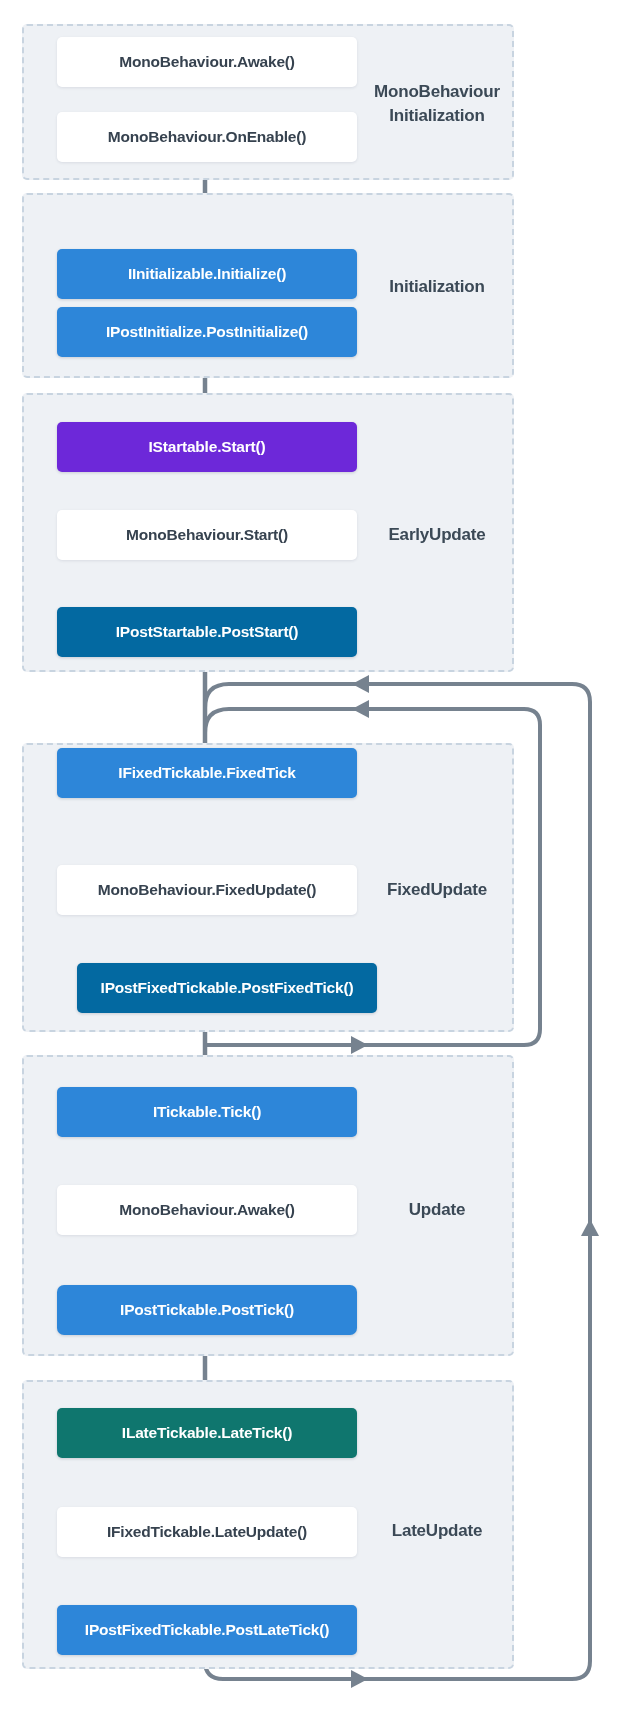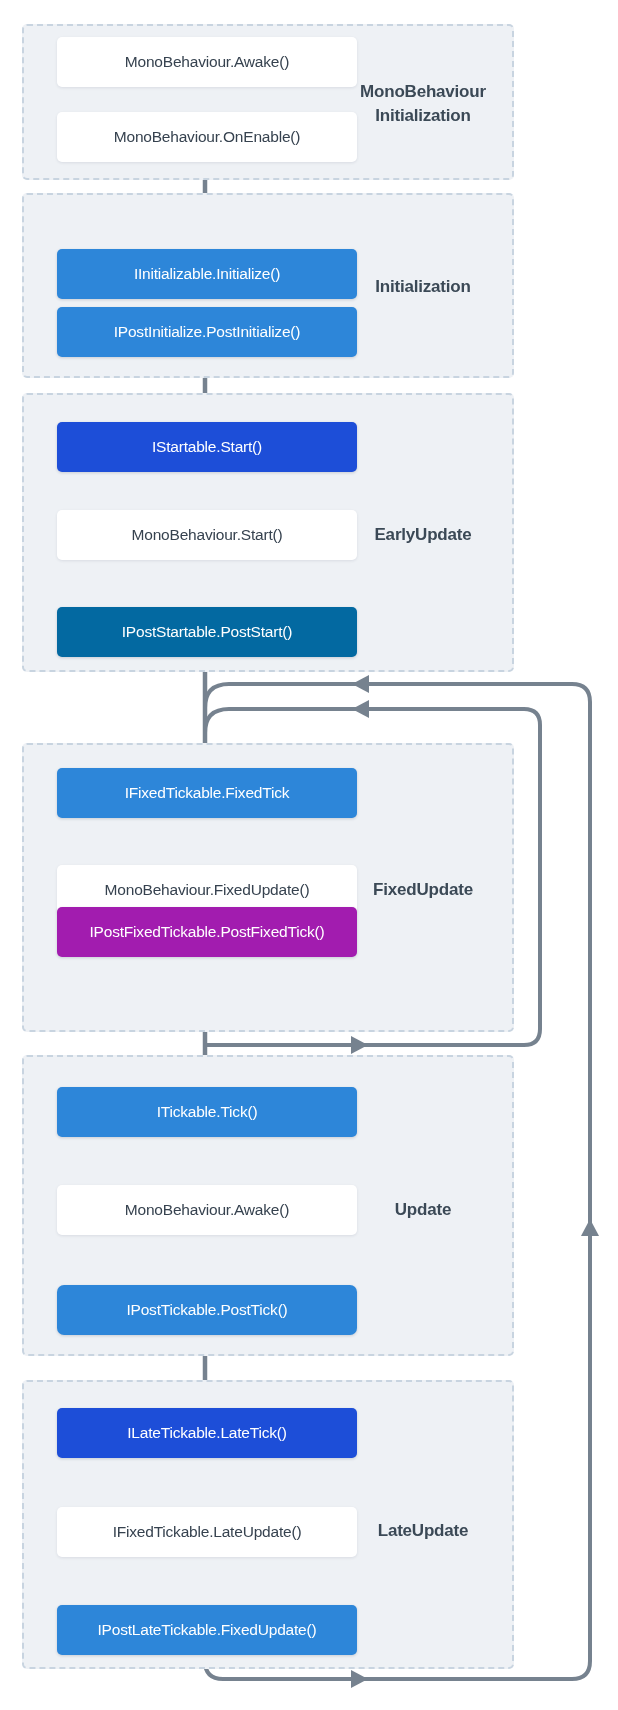--- a/index.html
+++ b/index.html
@@ -7,27 +7,27 @@
   #stage{position:relative;width:618px;height:1710px;background:#ffffff;overflow:hidden;}
   #connectors{position:absolute;left:0;top:0;pointer-events:none;}
   .section{
     position:absolute;left:22px;width:492px;
     background:#eef1f5;border:2px dashed #c8d4e0;border-radius:5px;
     box-sizing:border-box;
   }
   .flow-box{
     position:absolute;left:57px;width:300px;height:50px;
     display:flex;align-items:center;justify-content:center;
-    border-radius:5px;font-weight:normal;font-size:15.5px;letter-spacing:-0.2px;
+    border-radius:5px;font-weight:bold;font-size:15.5px;letter-spacing:-0.2px;
     white-space:nowrap;box-sizing:border-box;
   }
   .flow-box.plain{background:#ffffff;color:#36424f;box-shadow:0 1px 3px rgba(27,44,68,0.10);}
   .flow-box.accent{color:#ffffff;box-shadow:0 1px 3px rgba(27,44,68,0.18);}
   .section-label{
-    position:absolute;left:343px;width:160px;
+    position:absolute;left:357px;width:160px;
     text-align:center;font-weight:bold;font-size:17px;line-height:24px;
     color:#3b4956;letter-spacing:-0.2px;
   }
 </style>
 </head>
 <body>
 
 <div id="stage">
 
   <svg id="connectors" width="618" height="1710" viewBox="0 0 618 1710">
@@ -75,32 +75,32 @@
 
 <div class="section" style="top: 24px; height: 156px;"></div>
     <div class="flow-box plain" style="top: 37px;">MonoBehaviour.Awake()</div>
     <div class="flow-box plain" style="top: 112px;">MonoBehaviour.OnEnable()</div>
     <div class="section-label" style="top: 80px;">MonoBehaviour Initialization</div>
     <div class="section" style="top: 193px; height: 185px;"></div>
     <div class="flow-box accent" style="top: 217px; background: rgb(45, 134, 217); margin-top: 32px;">IInitializable.Initialize()</div>
     <div class="flow-box accent" style="top: 307px; background: rgb(45, 134, 217);">IPostInitialize.PostInitialize()</div>
     <div class="section-label" style="top: 275px;">Initialization</div>
     <div class="section" style="top: 393px; height: 279px;"></div>
-    <div class="flow-box accent" style="top: 422px; background: #1d4ed8;">IStartable.Start()</div>
+    <div class="flow-box accent" style="top: 422px; background: #6d28d9;">IStartable.Start()</div>
     <div class="flow-box plain" style="top: 510px;">MonoBehaviour.Start()</div>
     <div class="flow-box accent" style="top: 607px; background: #0369a1;">IPostStartable.PostStart()</div>
     <div class="section-label" style="top: 523px;">EarlyUpdate</div>
     <div class="section" style="top: 743px; height: 289px;"></div>
-    <div class="flow-box accent" style="top: 768px; background: rgb(45, 134, 217);">IFixedTickable.FixedTick</div>
+    <div class="flow-box accent" style="top: 748px; background: rgb(45, 134, 217);">IFixedTickable.FixedTick</div>
     <div class="flow-box plain" style="top: 865px;">MonoBehaviour.FixedUpdate()</div>
-    <div class="flow-box accent" style="top: 907px; background: #a21caf;">IPostFixedTickable.PostFixedTick()</div>
+    <div class="flow-box accent" style="top: 963px; background: #0369a1; margin-left: 20px;">IPostFixedTickable.PostFixedTick()</div>
     <div class="section-label" style="top: 878px;">FixedUpdate</div>
     <div class="section" style="top: 1055px; height: 301px;"></div>
     <div class="flow-box accent" style="top: 1087px; background: rgb(45, 134, 217);">ITickable.Tick()</div>
     <div class="flow-box plain" style="top: 1185px;">MonoBehaviour.Awake()</div>
     <div class="flow-box accent" style="top: 1285px; background: rgb(45, 134, 217); border-radius: 7px;">IPostTickable.PostTick()</div>
     <div class="section-label" style="top: 1198px;">Update</div>
     <div class="section" style="top: 1380px; height: 289px;"></div>
-    <div class="flow-box accent" style="top: 1408px; background: #1d4ed8;">ILateTickable.LateTick()</div>
+    <div class="flow-box accent" style="top: 1408px; background: #0f766e;">ILateTickable.LateTick()</div>
     <div class="flow-box plain" style="top: 1507px;">IFixedTickable.LateUpdate()</div>
-    <div class="flow-box accent" style="top: 1605px; background: rgb(45, 134, 217);">IPostLateTickable.FixedUpdate()</div>
+    <div class="flow-box accent" style="top: 1605px; background: rgb(45, 134, 217);">IPostFixedTickable.PostLateTick()</div>
     <div class="section-label" style="top: 1519px;">LateUpdate</div>
   </div>
 
 </body></html>

